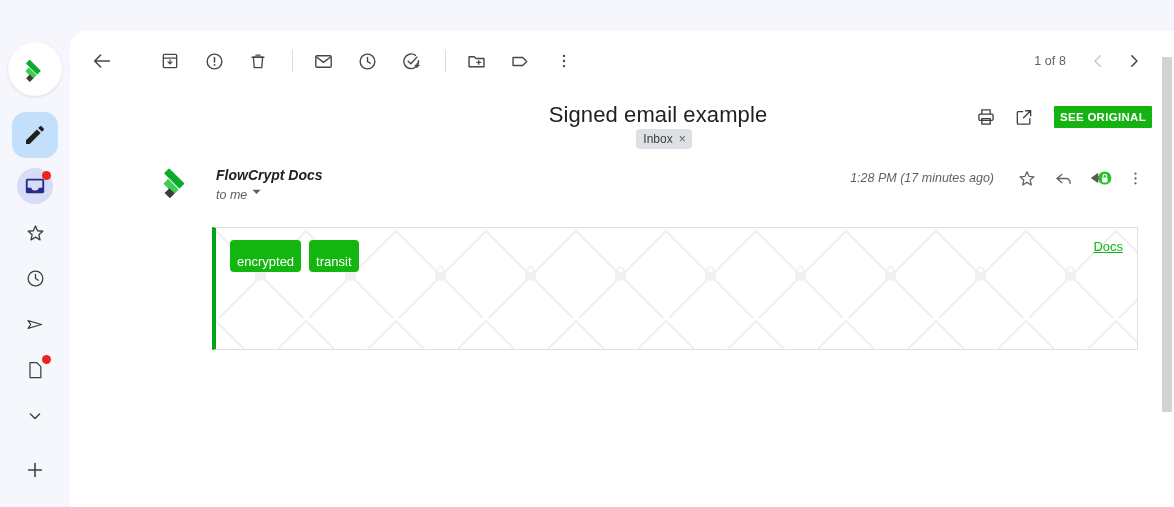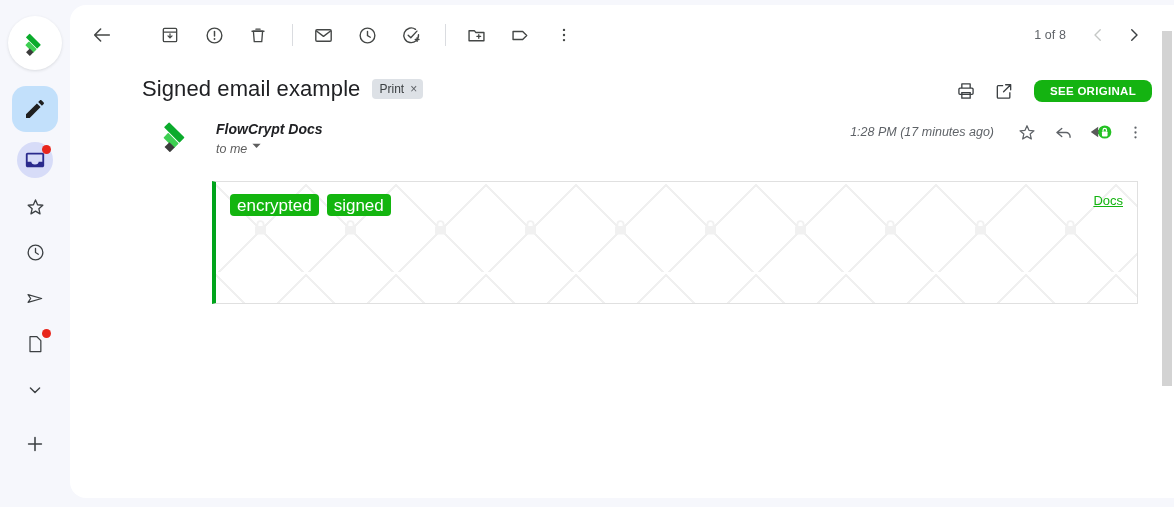--- a/index.html
+++ b/index.html
@@ -11,20 +11,21 @@
     height: 507px;
     overflow: hidden;
     background: #f6f7fc;
     font-family: "Liberation Sans", sans-serif;
     -webkit-font-smoothing: antialiased;
   }
   .app {
     position: relative;
     width: 1174px;
     height: 411px;
+    margin-top: 26px;
   }
 
   
   .rail {
     position: absolute;
     left: 0; top: 0;
     width: 70px;
     height: 507px;
     background: #f6f7fc;
     display: flex;
@@ -111,20 +112,21 @@
     width: 36px; height: 36px;
     display: flex; align-items: center; justify-content: center;
   }
 
   
   .subject-row {
     position: relative;
     padding: 10px 0 6px 72px;
     display: flex;
     align-items: center;
+    flex-direction: column;
   }
   .subject {
     font-size: 22px;
     color: #202124;
     font-weight: 400;
     letter-spacing: .1px;
     line-height: 28px;
   }
   .label-chip {
     margin-left: 12px;
@@ -151,22 +153,22 @@
     display: flex; align-items: center; justify-content: center;
     color: #3c4043;
   }
   .see-original {
     margin-left: 10px;
     background: #14b311;
     color: #ffffff;
     font-size: 11.5px;
     font-weight: 700;
     letter-spacing: .3px;
-    padding: 5px 16px;
-    border-radius: 8px;
+    padding: 5px 6px;
+    border-radius: 1px;
     border: none;
     font-family: "Liberation Sans", sans-serif;
     cursor: pointer;
   }
 
   
   .sender-row {
     position: relative;
     display: flex;
     align-items: flex-start;
@@ -249,23 +251,23 @@
     padding: 12px 14px 14px 14px;
   }
   .badges {
     display: flex;
     gap: 8px;
     align-items: center;
   }
   .badge {
     background: #13b50f;
     color: #ffffff;
-    font-size: 17px;
+    font-size: 13px;
     line-height: 15px;
-    padding: 4px 7px 3px;
+    padding: 14px 7px 3px;
     border-radius: 4px;
     font-family: "Liberation Sans", sans-serif;
   }
   .print-link {
     position: absolute;
     right: 14px; top: 11px;
     color: #12b40f;
     font-size: 13px;
     text-decoration: underline;
     font-weight: 400;
@@ -463,21 +465,21 @@
           <svg class="icon" width="18" height="18" viewBox="0 0 24 24">
             <path d="M9 5l7 7-7 7" fill="none" stroke="#3c4043" stroke-width="1.9" stroke-linecap="round" stroke-linejoin="round"></path>
           </svg>
         </div>
       </div>
     </div>
 
     <div class="subject-row">
       <span class="subject">Signed email example</span>
       <span class="label-chip">
-        <span>Print</span>
+        <span>Inbox</span>
         <span class="x">×</span>
       </span>
 
       <div class="subject-actions">
         <div class="sa-btn">
           <svg class="icon" width="20" height="20" viewBox="0 0 24 24">
             <path d="M7 8.5V3.5h10v5" fill="none" stroke="#3c4043" stroke-width="1.6" stroke-linejoin="round"></path>
             <rect x="3.5" y="8.5" width="17" height="7.5" rx="1.3" fill="none" stroke="#3c4043" stroke-width="1.6"></rect>
             <rect x="7" y="14" width="10" height="6.5" fill="none" stroke="#3c4043" stroke-width="1.6"></rect>
           </svg>
@@ -666,21 +668,21 @@
             </svg></span>
           <span class="lk" style="left: 848px; top: 217px;"><svg width="13" height="15" viewBox="0 0 13 15">
               <rect x="1" y="6" width="11" height="8.4" rx="1.4" fill="#f1f1f1"></rect>
               <path d="M3.4 6V4.2a3.1 3.1 0 0 1 6.2 0V6" fill="none" stroke="#f1f1f1" stroke-width="1.9"></path>
             </svg></span>
         </div>
 
       <div class="msg-inner">
         <div class="badges">
           <span class="badge">encrypted</span>
-          <span class="badge">signed</span>
+          <span class="badge">transit</span>
         </div>
         <a class="print-link" href="#">Docs</a>
 
         <div class="msg-body">
         </div>
       </div>
     </div>
 
     <div class="secure-bar">
       

